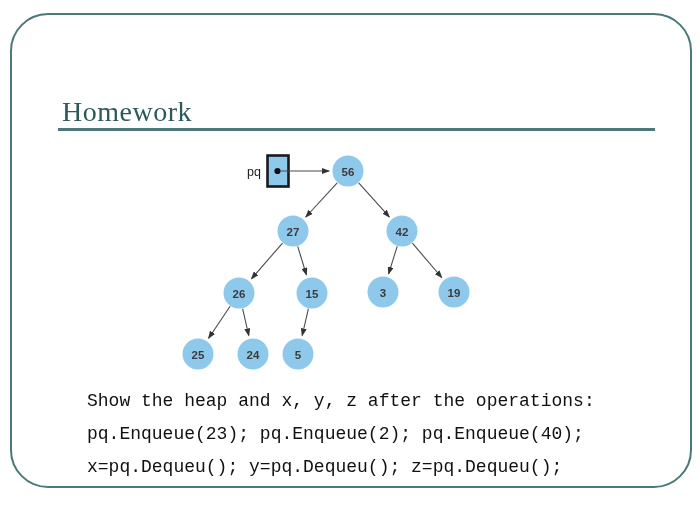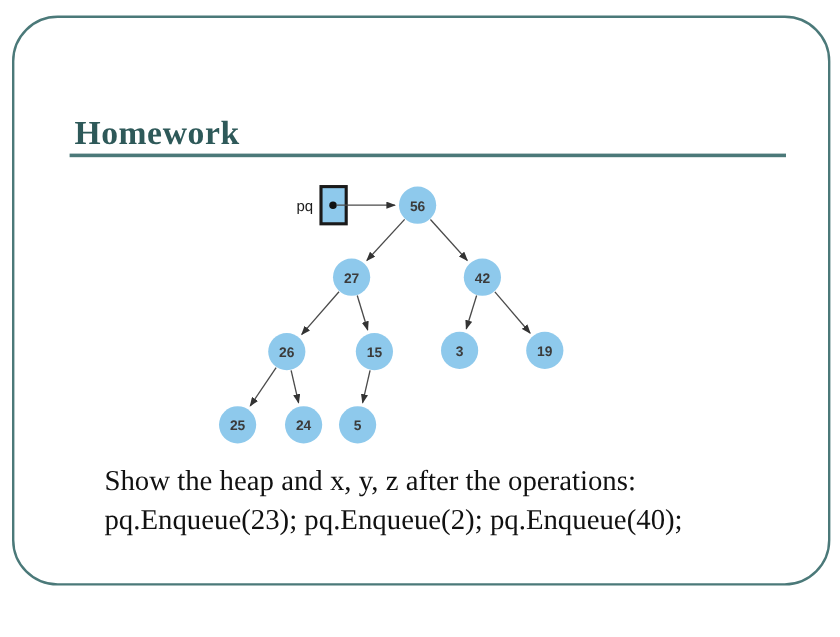--- a/index.html
+++ b/index.html
@@ -26,21 +26,21 @@
     border: 2px solid #4b7979;
     border-radius: 38px;
     background: #ffffff;
   }
   .slide-title {
     position: absolute;
     left: 62px;
     top: 96px;
     font-family: "Liberation Serif", serif;
     font-size: 28px;
-    font-weight: 700;
+    font-weight: 400;
     color: #2e5959;
     letter-spacing: 0.5px;
     white-space: nowrap;
   }
   .title-rule {
     position: absolute;
     left: 58px;
     top: 128px;
     width: 597px;
     height: 3px;
@@ -72,22 +72,22 @@
     font-family: "Liberation Sans", sans-serif;
     font-size: 12.5px;
     font-weight: 400;
     fill: #1c1c1c;
     text-anchor: end;
   }
   .body-text {
     position: absolute;
     left: 87px;
     top: 385px;
-    font-family: Liberation Serif, serif;
-    font-size: 24px;
+    font-family: Liberation Mono, monospace;
+    font-size: 18px;
     line-height: 33px;
     color: #111111;
     white-space: nowrap;
   }
 </style>
 </head>
 <body>
 
 <div class="stage">
 
@@ -156,15 +156,16 @@
     </g>
     <g>
       <circle class="heap-node" cx="298" cy="354" r="15.5"></circle>
       <text class="node-label" x="298" y="358.5">5</text>
     </g>
   </svg>
 
   <div class="body-text">
     <div>Show the heap and x, y, z after the operations:</div>
     <div>pq.Enqueue(23); pq.Enqueue(2); pq.Enqueue(40);</div>
+    <div>x=pq.Dequeu(); y=pq.Dequeu(); z=pq.Dequeu();</div>
   </div>
 
 </div>
 
 </body></html>

